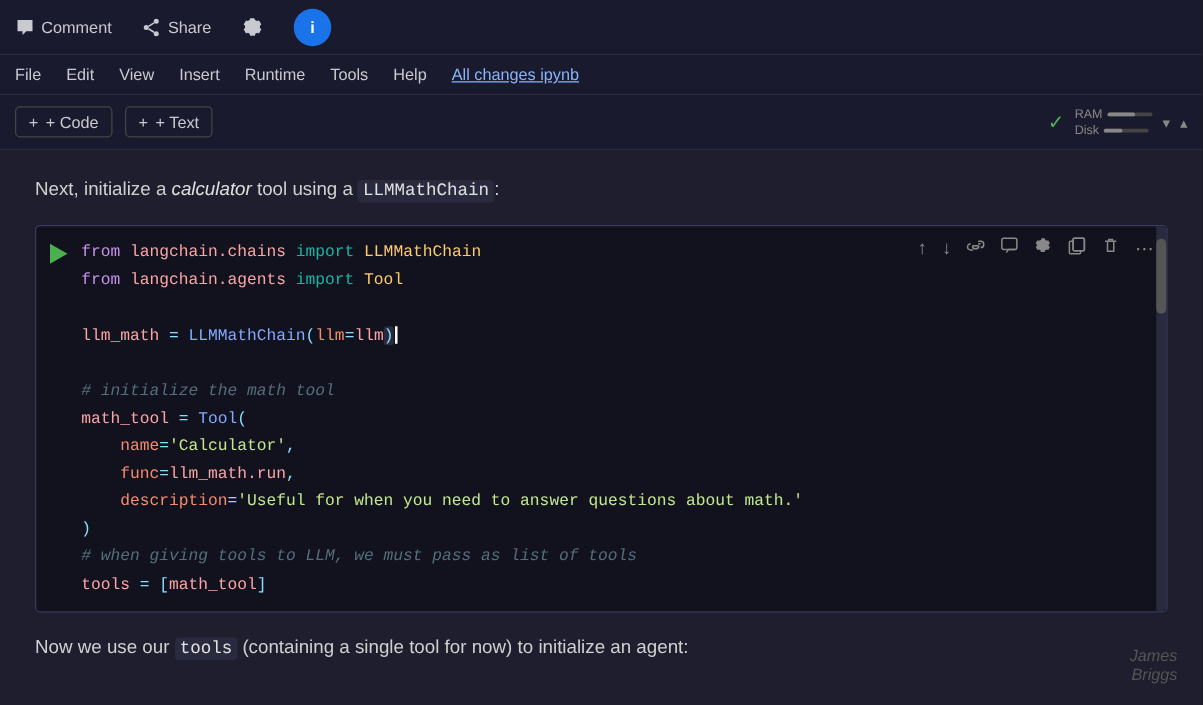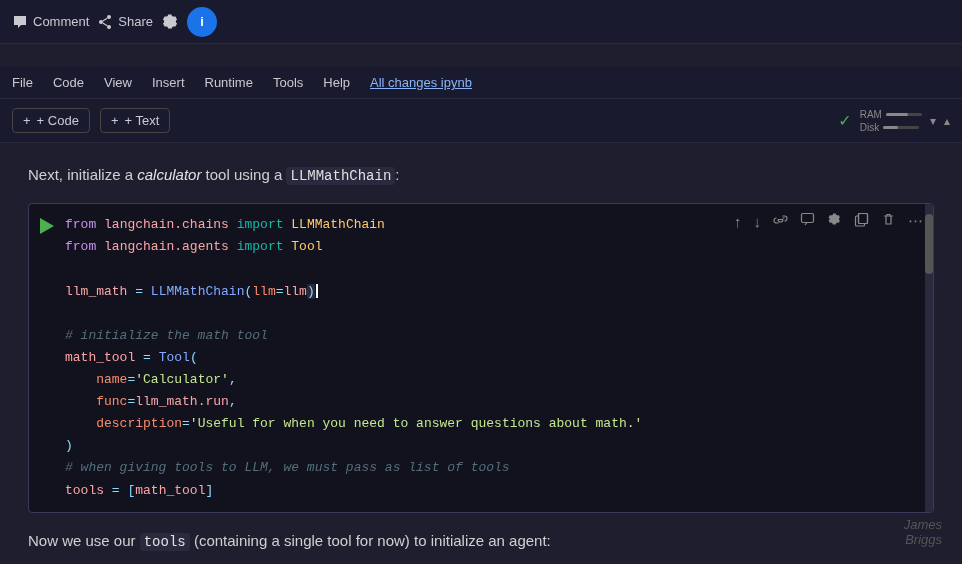--- a/index.html
+++ b/index.html
@@ -37,21 +37,21 @@
       color: #e0e0e0;
     }
     .star-icon {
       color: #888;
       font-size: 14px;
       cursor: pointer;
     }
     .top-bar-right {
       display: flex;
       align-items: center;
-      gap: 8px;
+      gap: 24px;
     }
     .top-btn {
       display: flex;
       align-items: center;
       gap: 5px;
       color: #c9c9d0;
       font-size: 13px;
       cursor: pointer;
       background: none;
       border: none;
@@ -71,21 +71,20 @@
 
     
     .menu-bar {
       display: flex;
       align-items: center;
       background: #1a1a2e;
       height: 32px;
       padding: 0 12px;
       border-bottom: 1px solid #2a2a3e;
       gap: 20px;
-      margin-top: 23px;
     }
     .menu-item {
       font-size: 13px;
       color: #c9c9d0;
       cursor: pointer;
     }
     .menu-item.changes-saved {
       color: #8ab4f8;
       text-decoration: underline;
     }
@@ -328,21 +327,21 @@
         <path d="M9 6a3 3 0 100 6A3 3 0 009 6zm0 1a2 2 0 110 4A2 2 0 019 7z"></path>
         <path d="M7.1 1.5l-.4 1.5a5.5 5.5 0 00-1.4.8L3.8 3.3l-1.9 3.3 1.2 1a5.6 5.6 0 000 1.8l-1.2 1 1.9 3.3 1.5-.5c.4.3.9.6 1.4.8l.4 1.5h3.8l.4-1.5c.5-.2 1-.5 1.4-.8l1.5.5 1.9-3.3-1.2-1a5.6 5.6 0 000-1.8l1.2-1-1.9-3.3-1.5.5A5.5 5.5 0 0010.9 3l-.4-1.5H7.1z" fill-rule="evenodd"></path>
       </svg>
     </button>
     <div class="avatar-circle">i</div>
   </div>
 </div>
 
 <div class="menu-bar">
   <span class="menu-item">File</span>
-  <span class="menu-item">Code</span>
+  <span class="menu-item">Edit</span>
   <span class="menu-item">View</span>
   <span class="menu-item">Insert</span>
   <span class="menu-item">Runtime</span>
   <span class="menu-item">Tools</span>
   <span class="menu-item">Help</span>
   <span class="menu-item changes-saved">All changes ipynb</span>
 </div>
 
 <div class="toolbar">
   <div class="toolbar-left">

